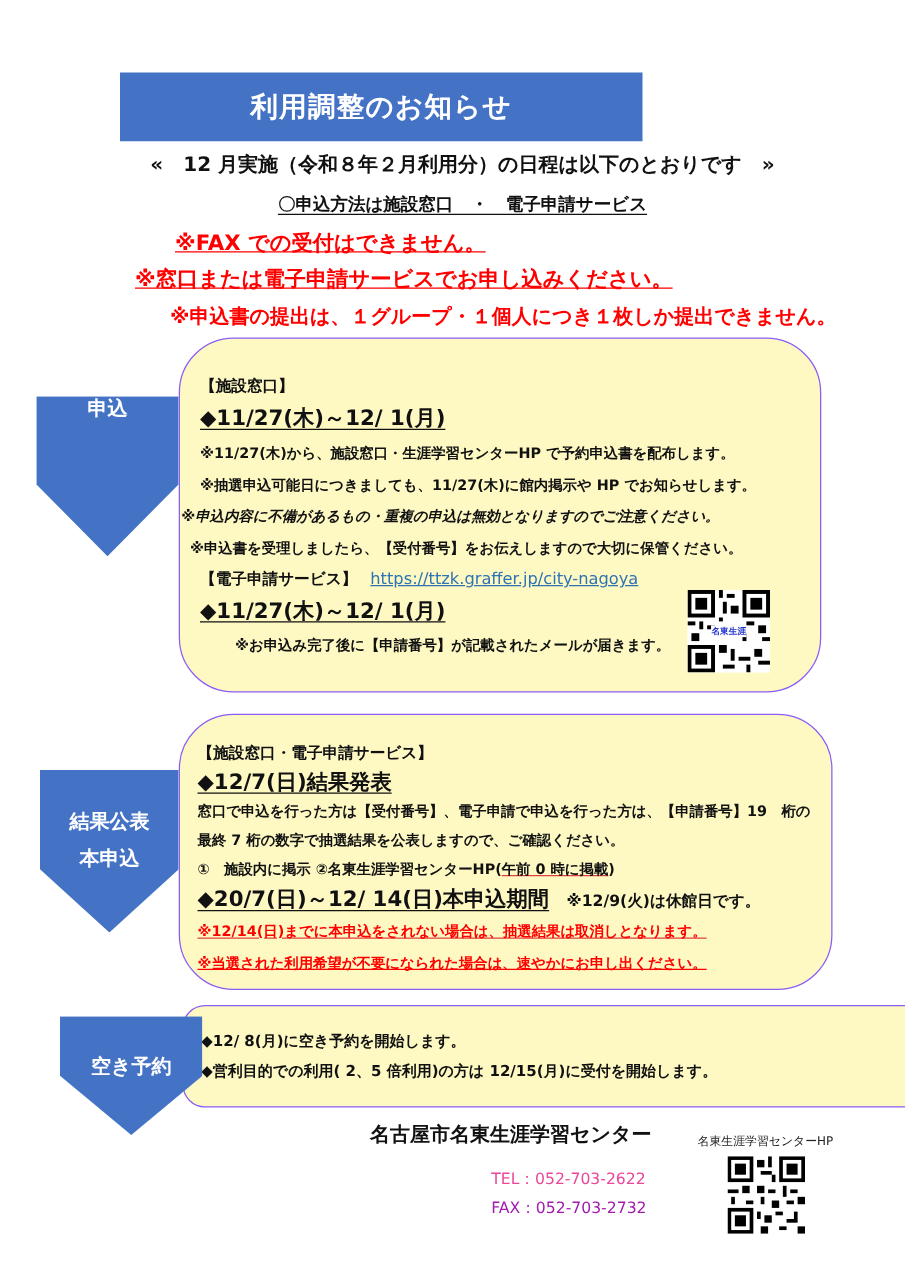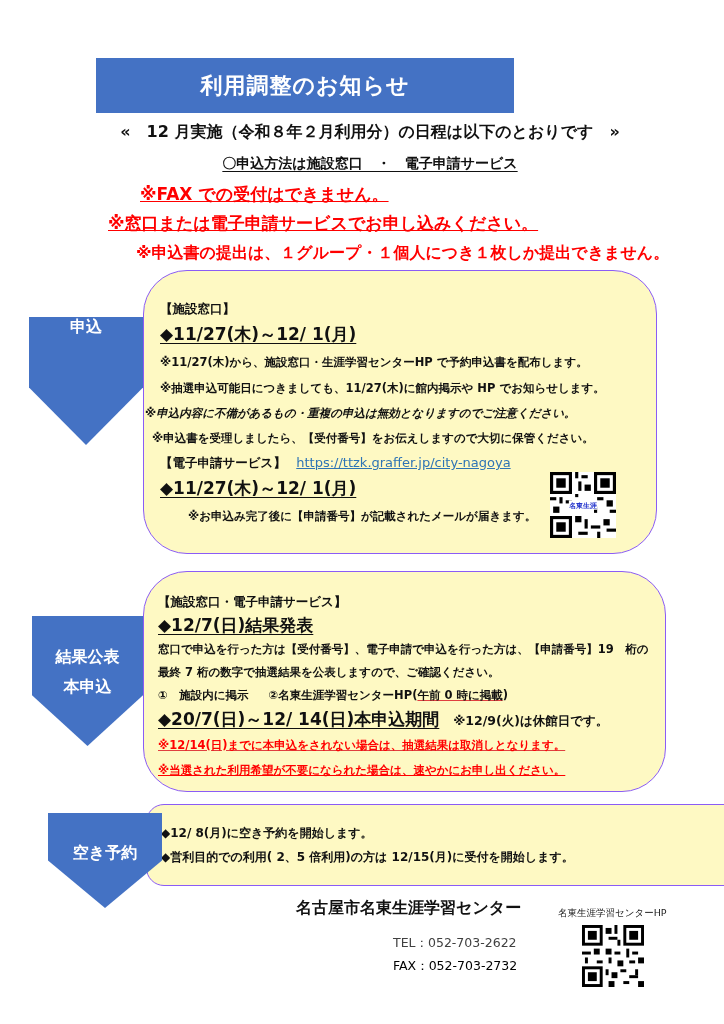--- a/index.html
+++ b/index.html
@@ -40,22 +40,22 @@
     .red { color: #FF0000; margin-top: 20px; }
     .red-u { color: #FF0000; text-decoration: underline; }
     .wavy { text-decoration: underline; text-decoration-color: #E04040; }
     .link { color: #2E74B5; text-decoration: underline; font-weight: normal; font-size: 13px; }
 
     .qr { background: #fff; }
     .qr svg { display: block; }
     .qr-caption { font-size: 9.5px; color: #222; white-space: nowrap; }
 
     .footer-name { left: 296px; top: 898px; font-size: 16px; font-weight: bold; white-space: nowrap; }
-    .tel { left: 393px; top: 935px; font-size: 12.5px; color: #404040; white-space: nowrap; }
-    .fax { left: 393px; top: 958px; font-size: 12.5px; color: #000000; white-space: nowrap; }
+    .tel { left: 393px; top: 935px; font-size: 12.5px; color: #ec4899; white-space: nowrap; }
+    .fax { left: 393px; top: 958px; font-size: 12.5px; color: #a21caf; white-space: nowrap; }
   </style>
 </head>
 <body>
 
 <div class="abs banner">利用調整のお知らせ</div>
 <div class="abs subtitle">«　12 月実施（令和８年２月利用分）の日程は以下のとおりです　»</div>
 <div class="abs method"><span>〇申込方法は施設窓口　・　電子申請サービス</span></div>
 <div class="abs warn1">※FAX での受付はできません。</div>
 <div class="abs warn2">※窓口または電子申請サービスでお申し込みください。</div>
 <div class="abs warn3">※申込書の提出は、１グループ・１個人につき１枚しか提出できません。</div>
@@ -116,21 +116,21 @@
   <span>申込</span>
 </div>
 
 <div class="abs box box-2">
   <div class="line label" style="left:14px; top:22px;">【施設窓口・電子申請サービス】</div>
   <div class="line date" style="left:14px; top:42px;"><span class="u">◆12/7(日)結果発表</span></div>
   <div class="line small" style="left:14px; top:70px;">窓口で申込を行った方は【受付番号】、電子申請で申込を行った方は、【申請番号】19　桁の</div>
   <div class="line small" style="left:14px; top:93px;">最終 7 桁の数字で抽選結果を公表しますので、ご確認ください。</div>
   <div class="line small" style="left:14px; top:116px;">
     <span>①　施設内に掲示</span>
-    <span style="margin-left:16px;">②名東生涯学習センターHP(</span><span class="wavy">午前 0 時に掲載</span><span>)</span>
+    <span style="">②名東生涯学習センターHP(</span><span class="wavy">午前 0 時に掲載</span><span>)</span>
   </div>
   <div class="line date" style="left:14px; top:136px;">
     <span class="u">◆20/7(日)～12/ 14(日)本申込期間</span>
     <span class="small" style="margin-left:8px; font-size:12.5px;">※12/9(火)は休館日です。</span>
   </div>
   <div class="line small" style="left:14px; top:166px;"><span class="red wavy" style="text-decoration-color:#E04040;">※12/14(日)までに本申込をされない場合は、抽選結果は取消しとなります。</span></div>
   <div class="line small red-u" style="left:14px; top:191px;text-decoration:underline;">※当選された利用希望が不要になられた場合は、速やかにお申し出ください。</div>
 </div>
 <div class="abs arrow arrow-2">
   <span>結果公表</span>

